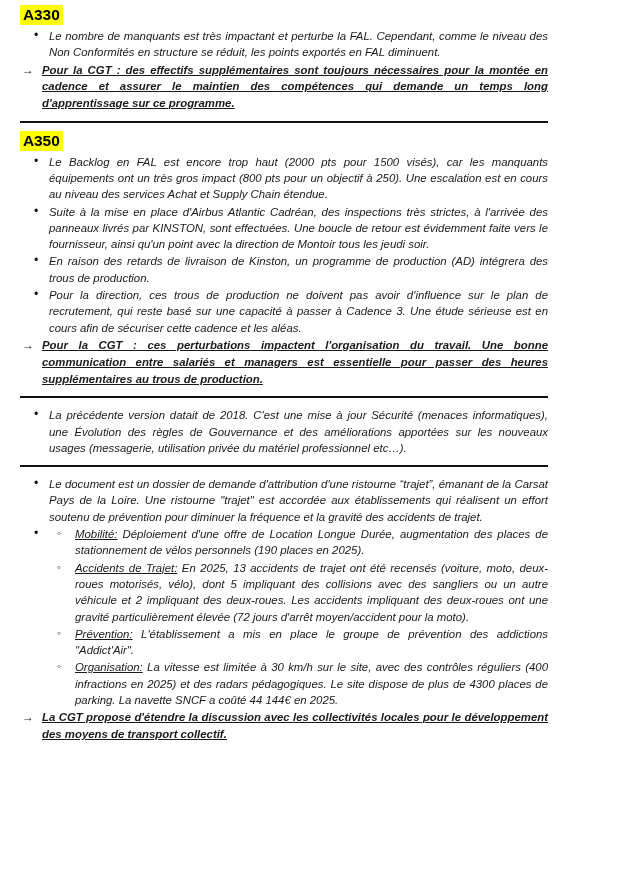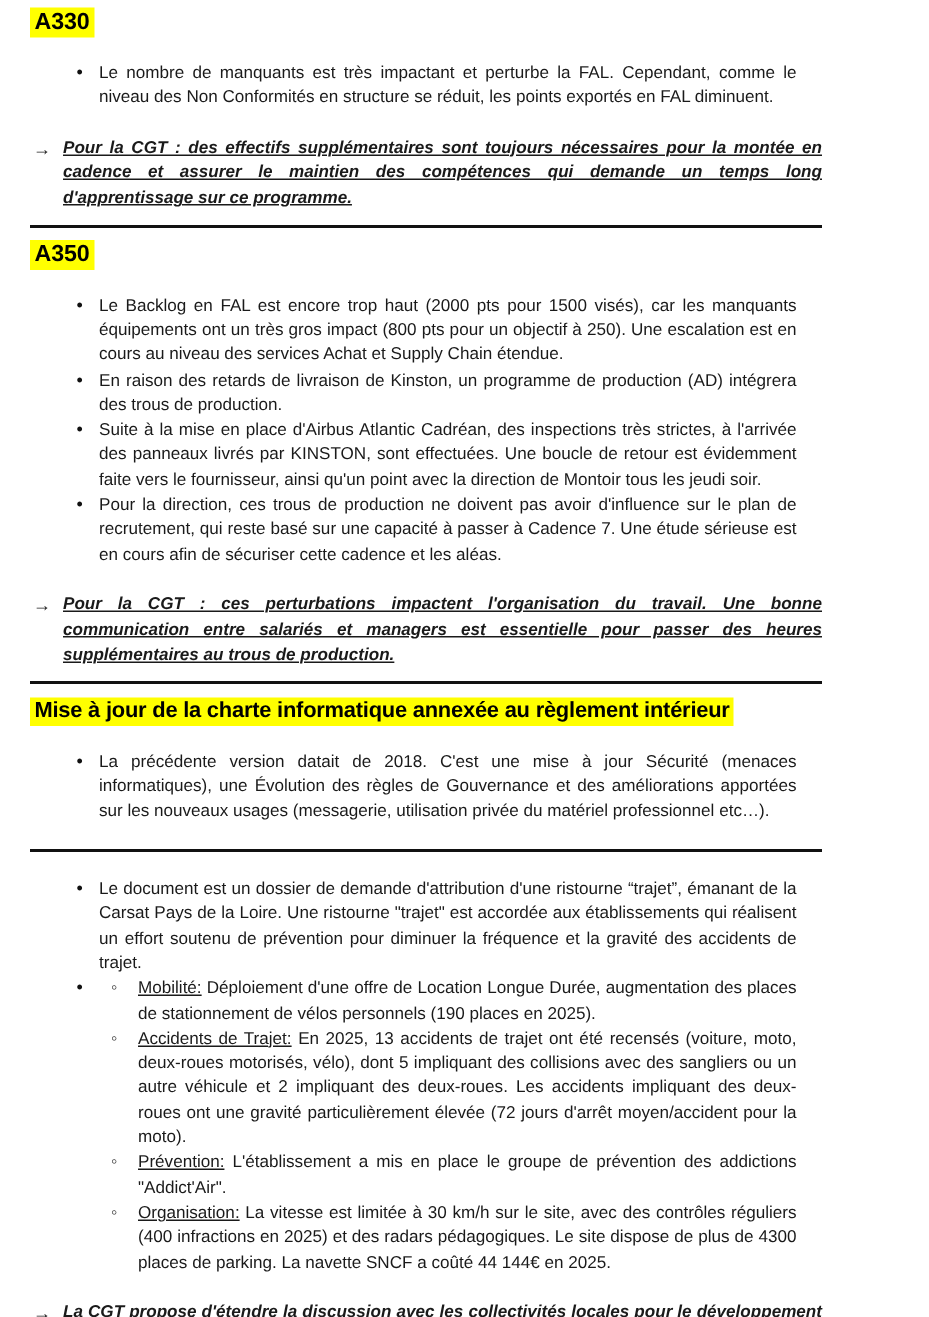--- a/index.html
+++ b/index.html
@@ -43,22 +43,23 @@
     letter-spacing: -0.1px;
   }
   .section-heading.wide .hl {
     font-size: 14.6px;
     letter-spacing: -0.15px;
   }
 
   
   ul.lvl1 {
     list-style: none;
-    margin: 17px;
+    margin: 0;
     padding: 0;
+    font-style: italic;
   }
   ul.lvl1 > li {
     position: relative;
     padding-left: 29px;
     margin: 0 0 1px 0;
     font-size: 11.4px;
     line-height: 1.43;
     text-align: justify;
   }
   ul.lvl1 > li::before {
@@ -143,33 +144,32 @@
         <span class="arrow">→</span>
         <span class="txt">Pour la CGT : des effectifs supplémentaires sont toujours nécessaires pour  la montée en cadence et assurer le maintien des compétences qui demande un temps long d'apprentissage sur ce programme.</span>
       </div>
       <hr class="rule">
     </div>
 
     <div class="block">
       <div class="section-heading"><span class="hl">A350</span></div>
       <ul class="lvl1">
         <li>Le Backlog en FAL est encore trop haut (2000 pts pour 1500 visés), car les manquants équipements ont un très gros impact (800 pts pour un objectif à 250). Une escalation est en cours au niveau des services Achat et Supply Chain étendue.</li>
+        <li>Suite à la mise en place d'Airbus Atlantic Cadréan, des inspections très strictes, à l'arrivée des panneaux livrés par KINSTON, sont effectuées. Une boucle de retour est évidemment faite vers le fournisseur, ainsi qu'un point avec la direction de Montoir tous les jeudi soir.</li>
         <li>En raison des retards de livraison de  Kinston, un programme de production (AD) intégrera des trous de production.</li>
-        <li>Suite à la mise en place d'Airbus Atlantic Cadréan, des inspections très strictes, à l'arrivée des panneaux livrés par KINSTON, sont effectuées. Une boucle de retour est évidemment faite vers le fournisseur, ainsi qu'un point avec la direction de Montoir tous les jeudi soir.</li>
-        <li>Pour la direction, ces trous de production ne doivent pas avoir d'influence sur le plan de recrutement, qui reste basé sur une capacité à passer à Cadence 7. Une étude sérieuse est en cours afin de sécuriser cette cadence et les aléas.</li>
+        <li>Pour la direction, ces trous de production ne doivent pas avoir d'influence sur le plan de recrutement, qui reste basé sur une capacité à passer à Cadence 3. Une étude sérieuse est en cours afin de sécuriser cette cadence et les aléas.</li>
       </ul>
       <div class="callout">
         <span class="arrow">→</span>
         <span class="txt">Pour la CGT : ces perturbations impactent l'organisation du travail. Une bonne communication entre salariés et managers est essentielle pour passer des heures supplémentaires au trous de production.</span>
       </div>
       <hr class="rule">
     </div>
 
     <div class="block">
-      <div class="section-heading wide"><span class="hl">Mise à jour de la charte informatique annexée au règlement intérieur</span></div>
       <ul class="lvl1">
         <li>La précédente version datait de 2018. C'est une mise à jour Sécurité (menaces informatiques), une Évolution des règles de Gouvernance et des améliorations apportées sur les nouveaux usages (messagerie, utilisation privée du matériel professionnel etc…).</li>
       </ul>
       <hr class="rule">
     </div>
 
     <div class="block">
       <ul class="lvl1">
         <li>Le document est un dossier de demande d'attribution d'une ristourne “trajet”, émanant de la Carsat Pays de la Loire. Une ristourne "trajet" est accordée aux établissements qui réalisent un effort soutenu de prévention pour diminuer la fréquence et la gravité des accidents de trajet.</li>
         <li>

